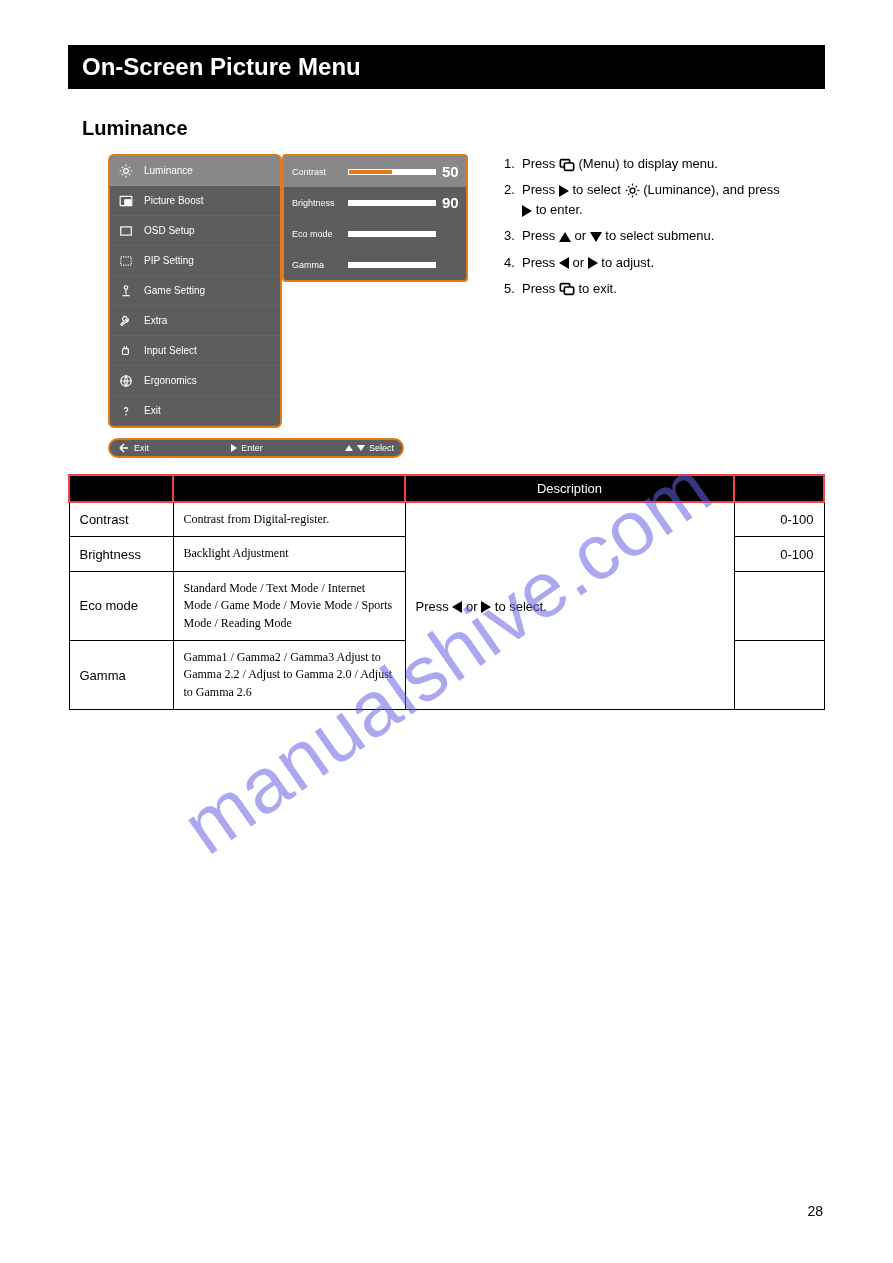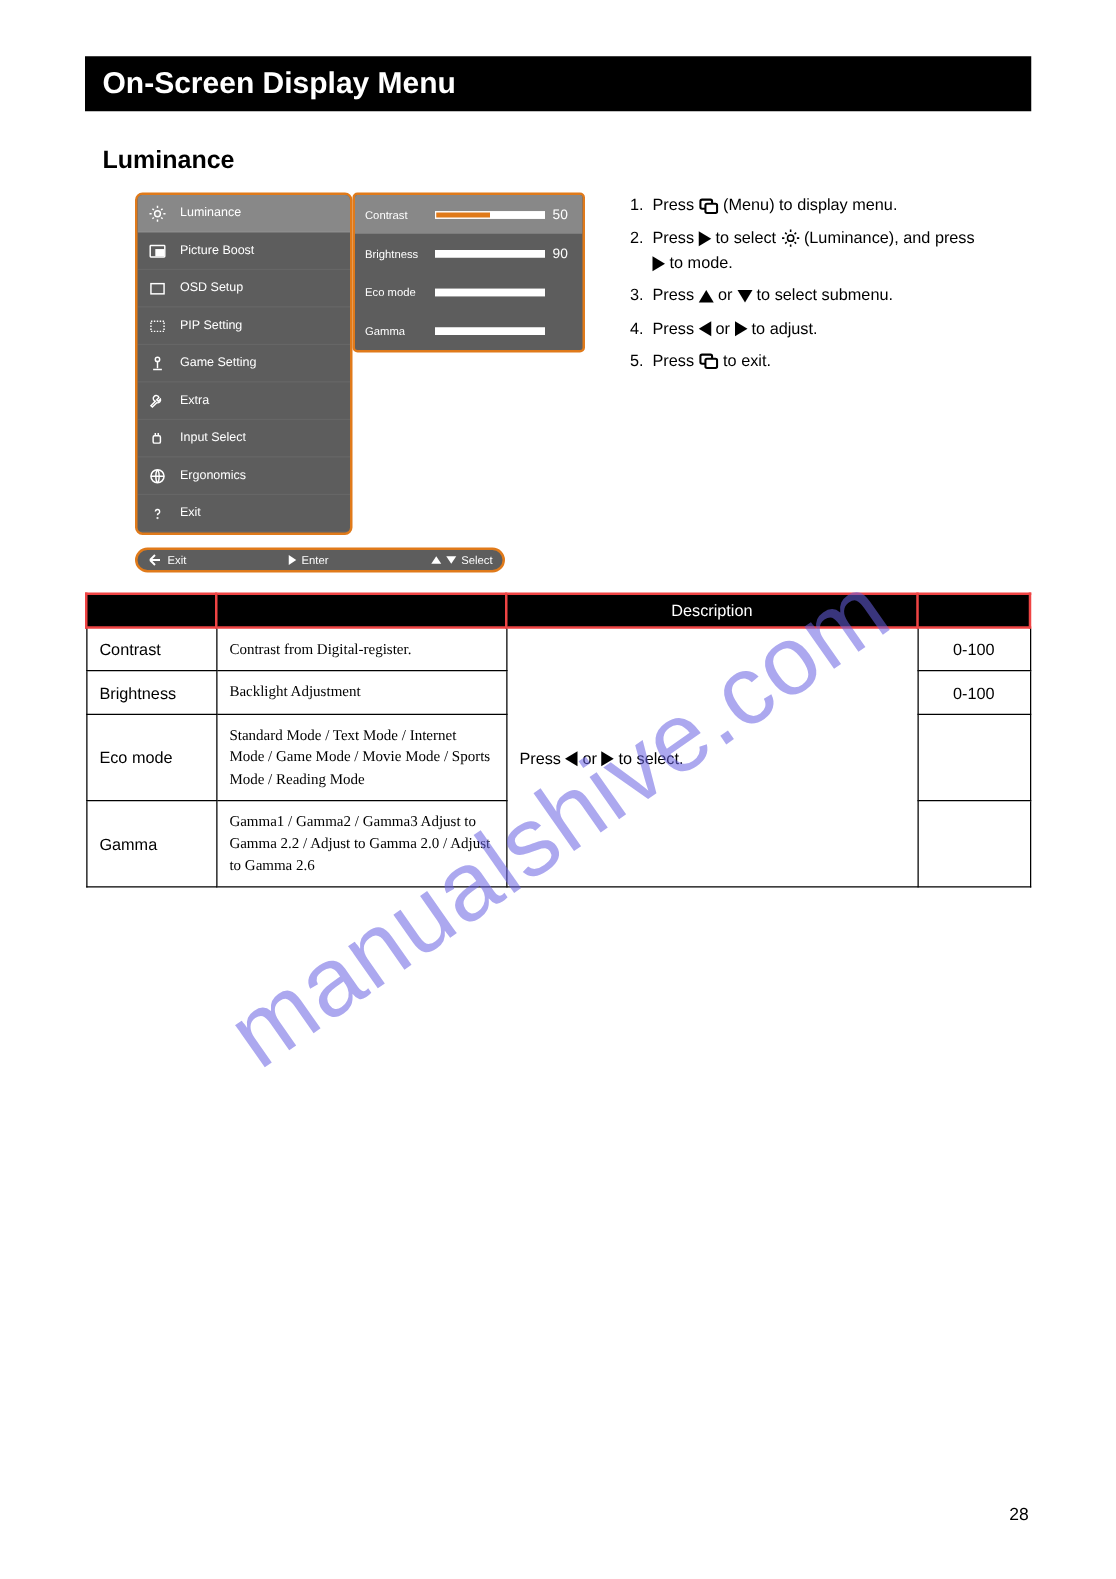--- a/index.html
+++ b/index.html
@@ -66,21 +66,21 @@
   .bar-track {
     flex: 1;
     height: 6px;
     border: 1px solid #fff;
     background: #fff;
     position: relative;
   }
   .sub-row.selected .bar-fill { background: #e07a1a; }
   .bar-fill { position: absolute; left:0; top:0; bottom:0; background:#5d5d5d; }
   .sub-label { width: 50px; flex: 0 0 50px; }
-  .sub-val { width: 16px; font-size: 11px; }
+  .sub-val { width: 16px; font-size: 15px; font-weight: bold; }
   .osd-footer {
     margin-top: 10px;
     width: 296px;
     height: 20px;
     border: 2px solid #e07a1a;
     border-radius: 10px;
     background: #5d5d5d;
     display: flex;
     align-items: center;
     color: #fff;
@@ -116,21 +116,21 @@
     font-size: 12px;
   }
   .settings-table td {
     border: 1px solid #000;
     padding: 8px 10px;
     vertical-align: middle;
   }
   .settings-table .c1 { width: 104px; font-size: 13px; }
   .settings-table .c2 { width: 232px; font-size: 12px; line-height: 1.45; font-family: Liberation Serif, serif; }
   .settings-table .c3 { font-size: 13px; vertical-align: middle; }
-  .settings-table .c4 { width: 90px; text-align: center; font-size: 13px; }
+  .settings-table .c4 { width: 90px; text-align: right; font-size: 13px; }
   .page-num { position: absolute; bottom: 44px; right: 70px; font-size: 14px; }
   .watermark {
     position: absolute;
     left: 50%; top: 52%;
     transform: translate(-50%,-50%) rotate(-35deg);
     font-size: 78px;
     color: rgba(104, 96, 226, 0.55);
     pointer-events: none;
     white-space: nowrap;
     font-family: Arial, sans-serif;
@@ -138,21 +138,21 @@
   }
   svg { display: block; }
 </style>
 </head>
 <body>
 
 <div class="watermark">manualshive.com</div>
 
 <div class="page-pad">
 
-  <div class="title-bar">On-Screen Display Menu</div>
+  <div class="title-bar">On-Screen Picture Menu</div>
 
   <div class="subtitle">Luminance</div>
 
   <div class="content-row">
 
     <div class="osd-wrap">
       <div class="osd-main">
         <div class="osd-row selected">
           <span class="icon">
             <svg width="14" height="14" viewBox="0 0 24 24" fill="none" stroke="#fff" stroke-width="2">
@@ -317,21 +317,21 @@
                 <line x1="23" y1="12" x2="20" y2="12"></line>
                 <line x1="19" y1="5" x2="17" y2="7"></line>
                 <line x1="7" y1="17" x2="5" y2="19"></line>
                 <line x1="19" y1="19" x2="17" y2="17"></line>
                 <line x1="7" y1="7" x2="5" y2="5"></line>
               </svg>
           </span>
           <span> (Luminance), and press</span>
           <br>
           <span class="blk-tri-right"></span>
-          <span> to mode.</span>
+          <span> to enter.</span>
         </span>
       </div>
       <div class="step">
         <span class="num">3.</span>
         <span>
           <span>Press </span>
           <span class="blk-tri-up"></span>
           <span> or </span>
           <span class="blk-tri-down"></span>
           <span> to select submenu.</span>

